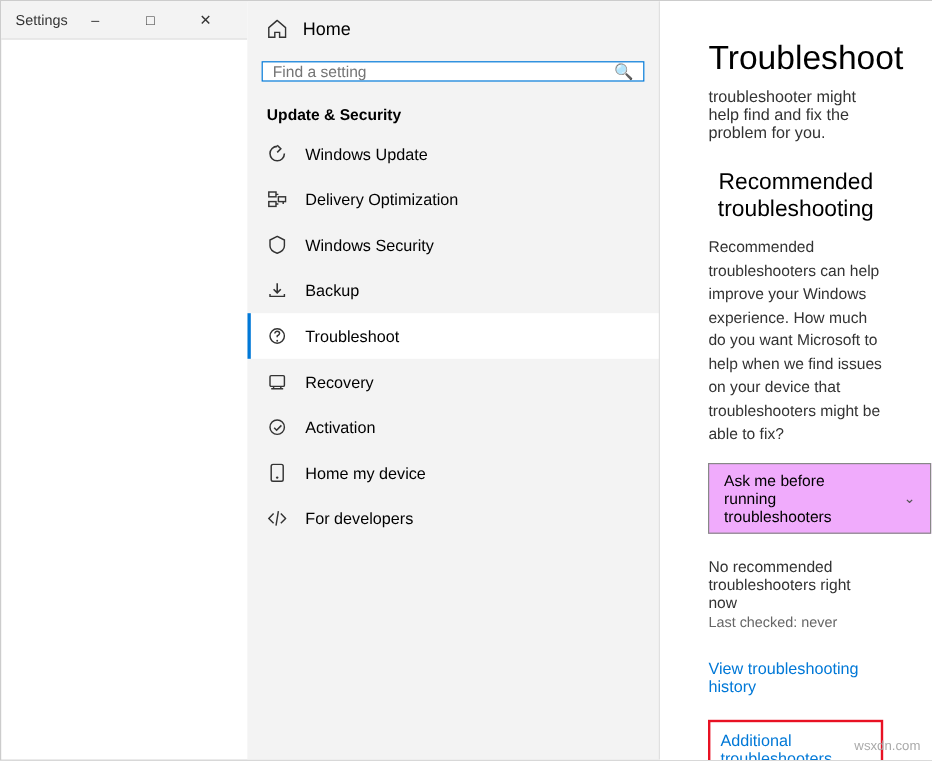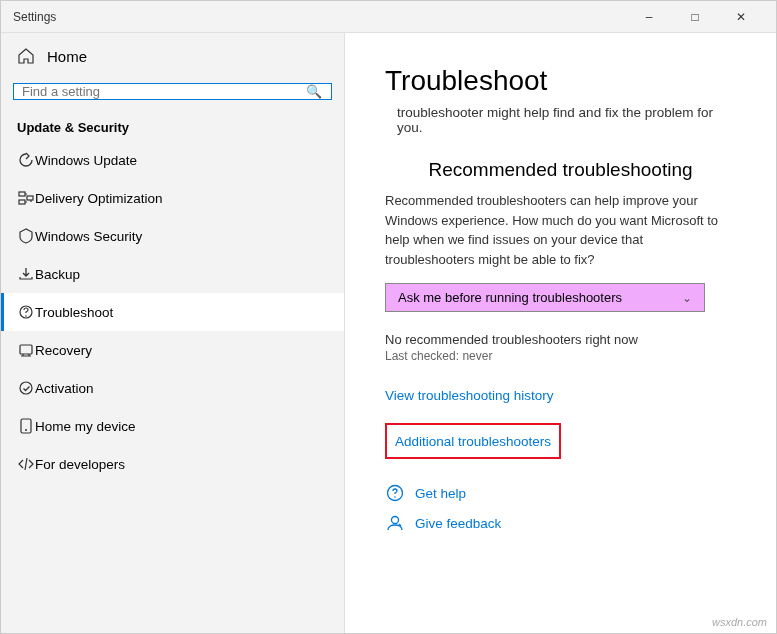--- a/index.html
+++ b/index.html
@@ -12,21 +12,21 @@
       align-items: center;
       height: 100vh;
     }
     .window {
       width: 777px;
       height: 634px;
       background: #fff;
       border: 1px solid #ccc;
       box-shadow: 0 4px 20px rgba(0,0,0,0.3);
       display: flex;
-      flex-direction: column;
+      flex-direction: row;
     }
     .titlebar {
       background: #f3f3f3;
       height: 32px;
       display: flex;
       align-items: center;
       padding: 0 12px;
       border-bottom: 1px solid #e0e0e0;
       flex-shrink: 0;
     }
@@ -98,20 +98,21 @@
     .sidebar-section-title {
       padding: 8px 16px 6px 16px;
       font-weight: 700;
       font-size: 13px;
       color: #000;
     }
     .sidebar-item {
       display: flex;
       align-items: center;
       padding: 10px 16px;
+      gap: 14px;
       cursor: pointer;
       font-size: 13.5px;
       color: #000;
       position: relative;
     }
     .sidebar-item.active {
       background: #fff;
       border-left: 3px solid #0078d7;
       padding-left: 13px;
     }
@@ -133,21 +134,20 @@
     .page-title {
       font-size: 28px;
       font-weight: 300;
       color: #000;
       margin-bottom: 8px;
     }
     .intro-text {
       font-size: 13.5px;
       color: #333;
       margin-bottom: 24px;
-      margin-left: 12px;
     }
     .section-title {
       font-size: 19px;
       font-weight: 400;
       color: #000;
       margin-bottom: 10px;
       text-align: center;
     }
     .section-desc {
       font-size: 13px;
@@ -211,21 +211,20 @@
       align-items: center;
       justify-content: center;
       flex-shrink: 0;
     }
     .watermark {
       position: fixed;
       bottom: 6px;
       right: 10px;
       font-size: 11px;
       color: #aaa;
-      font-style: italic;
       text-align: right;
     }
   </style>
 </head>
 <body>
 
 <div class="window">
 
   <div class="titlebar">
     <span class="titlebar-title">Settings</span>

